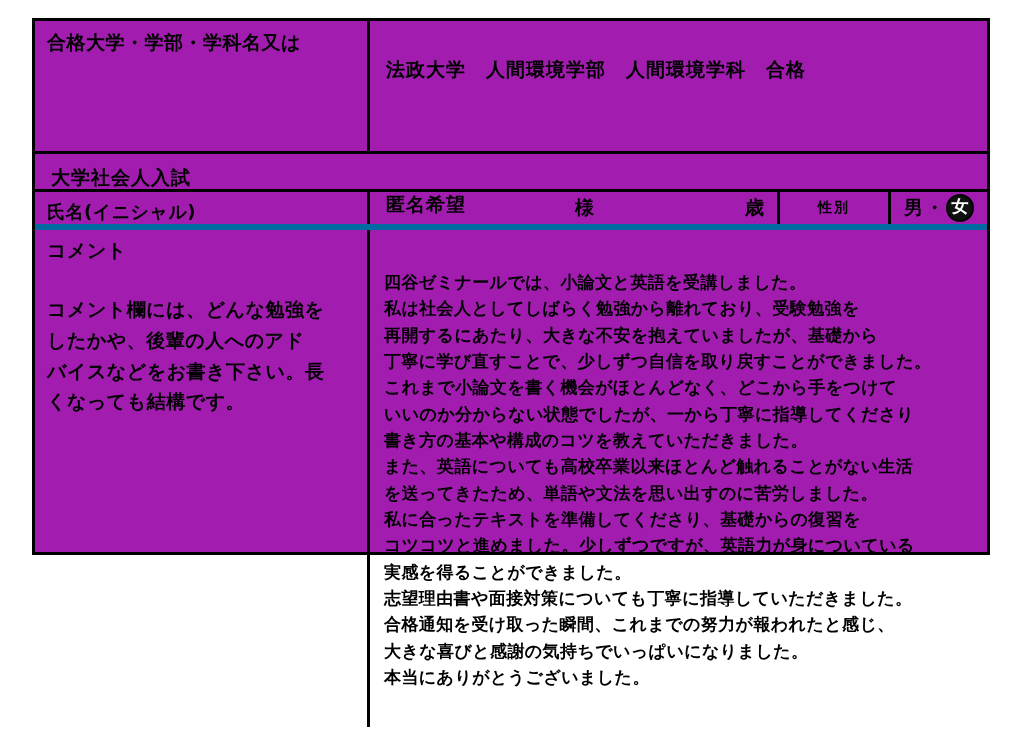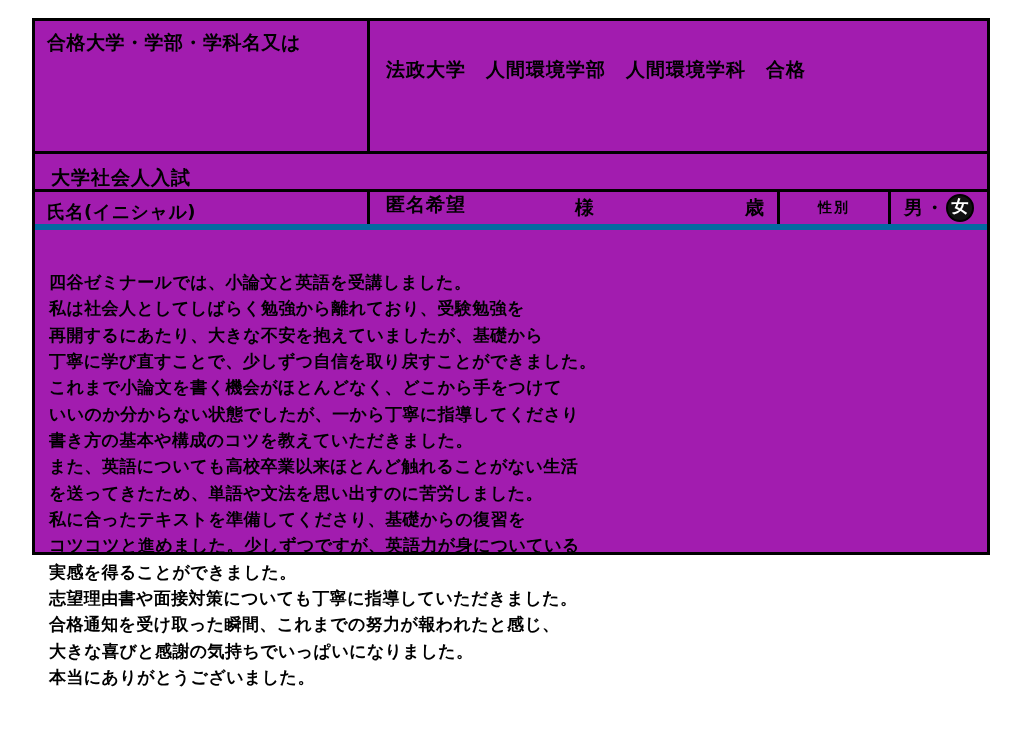--- a/index.html
+++ b/index.html
@@ -206,20 +206,27 @@
       <div class="gender-label">性別</div>
       <div class="gender-choice">
         <span>男</span>
         <span>・</span>
         <span class="circled">女</span>
       </div>
     </div>
   </div>
 
   <div class="row r4">
+    <div class="cell-left">
+      <div class="comment-title">コメント</div>
+      <div class="comment-guide" style="white-space: pre-wrap;">コメント欄には、どんな勉強を
+したかや、後輩の人へのアド
+バイスなどをお書き下さい。長
+くなっても結構です。</div>
+    </div>
     <div class="cell-right">
       <div class="comment-body">四谷ゼミナールでは、小論文と英語を受講しました。
 私は社会人としてしばらく勉強から離れており、受験勉強を
 再開するにあたり、大きな不安を抱えていましたが、基礎から
 丁寧に学び直すことで、少しずつ自信を取り戻すことができました。
 これまで小論文を書く機会がほとんどなく、どこから手をつけて
 いいのか分からない状態でしたが、一から丁寧に指導してくださり
 書き方の基本や構成のコツを教えていただきました。
 また、英語についても高校卒業以来ほとんど触れることがない生活
 を送ってきたため、単語や文法を思い出すのに苦労しました。

